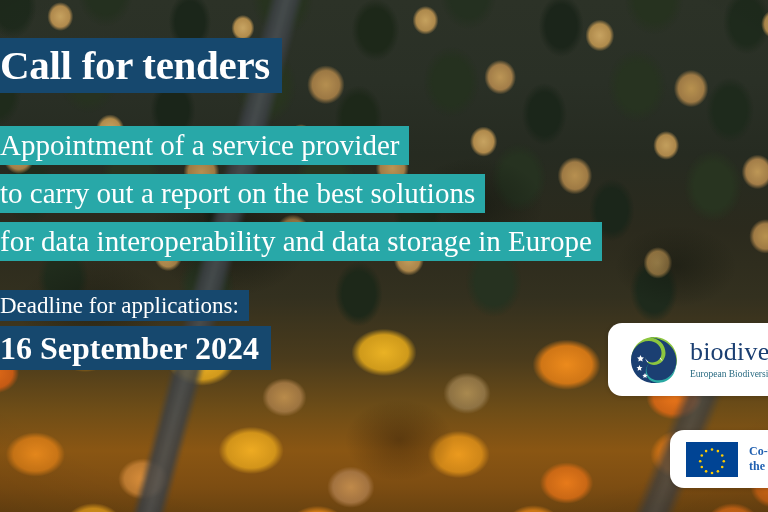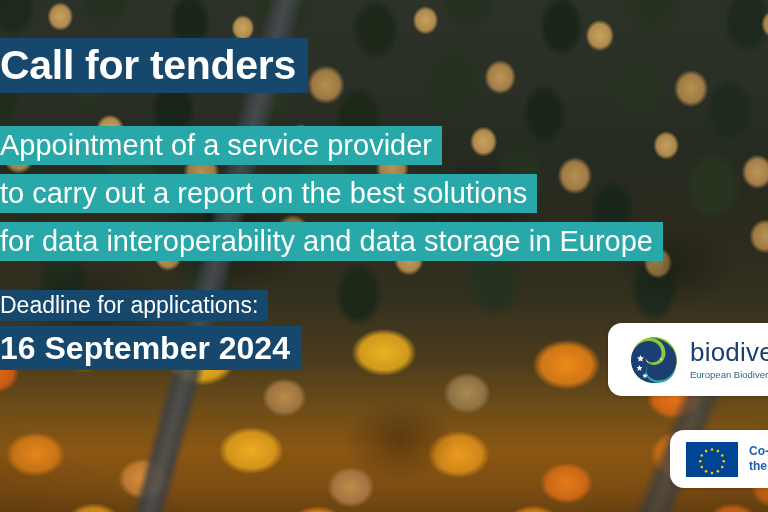--- a/index.html
+++ b/index.html
@@ -2,21 +2,21 @@
 <html><head>
 <meta charset="utf-8">
 <style>
   html,body{margin:0;padding:0;}
   body{
     width:768px;height:512px;overflow:hidden;
     font-family:"Liberation Sans", sans-serif;
     background:#1c1a12;
   }
   #stage{
-    position:relative;width:768px;height:512px;overflow:hidden;
+    position:relative;width:768px;height:512px;overflow:hidden;font-family:Liberation Serif, serif;
   }
 
   
   .bg{position:absolute;inset:0;overflow:hidden;background:#241f14;}
   .bg-base{
     position:absolute;inset:0;
     background:
       linear-gradient(180deg,
         #2c3227 0%,
         #2a3026 16%,

